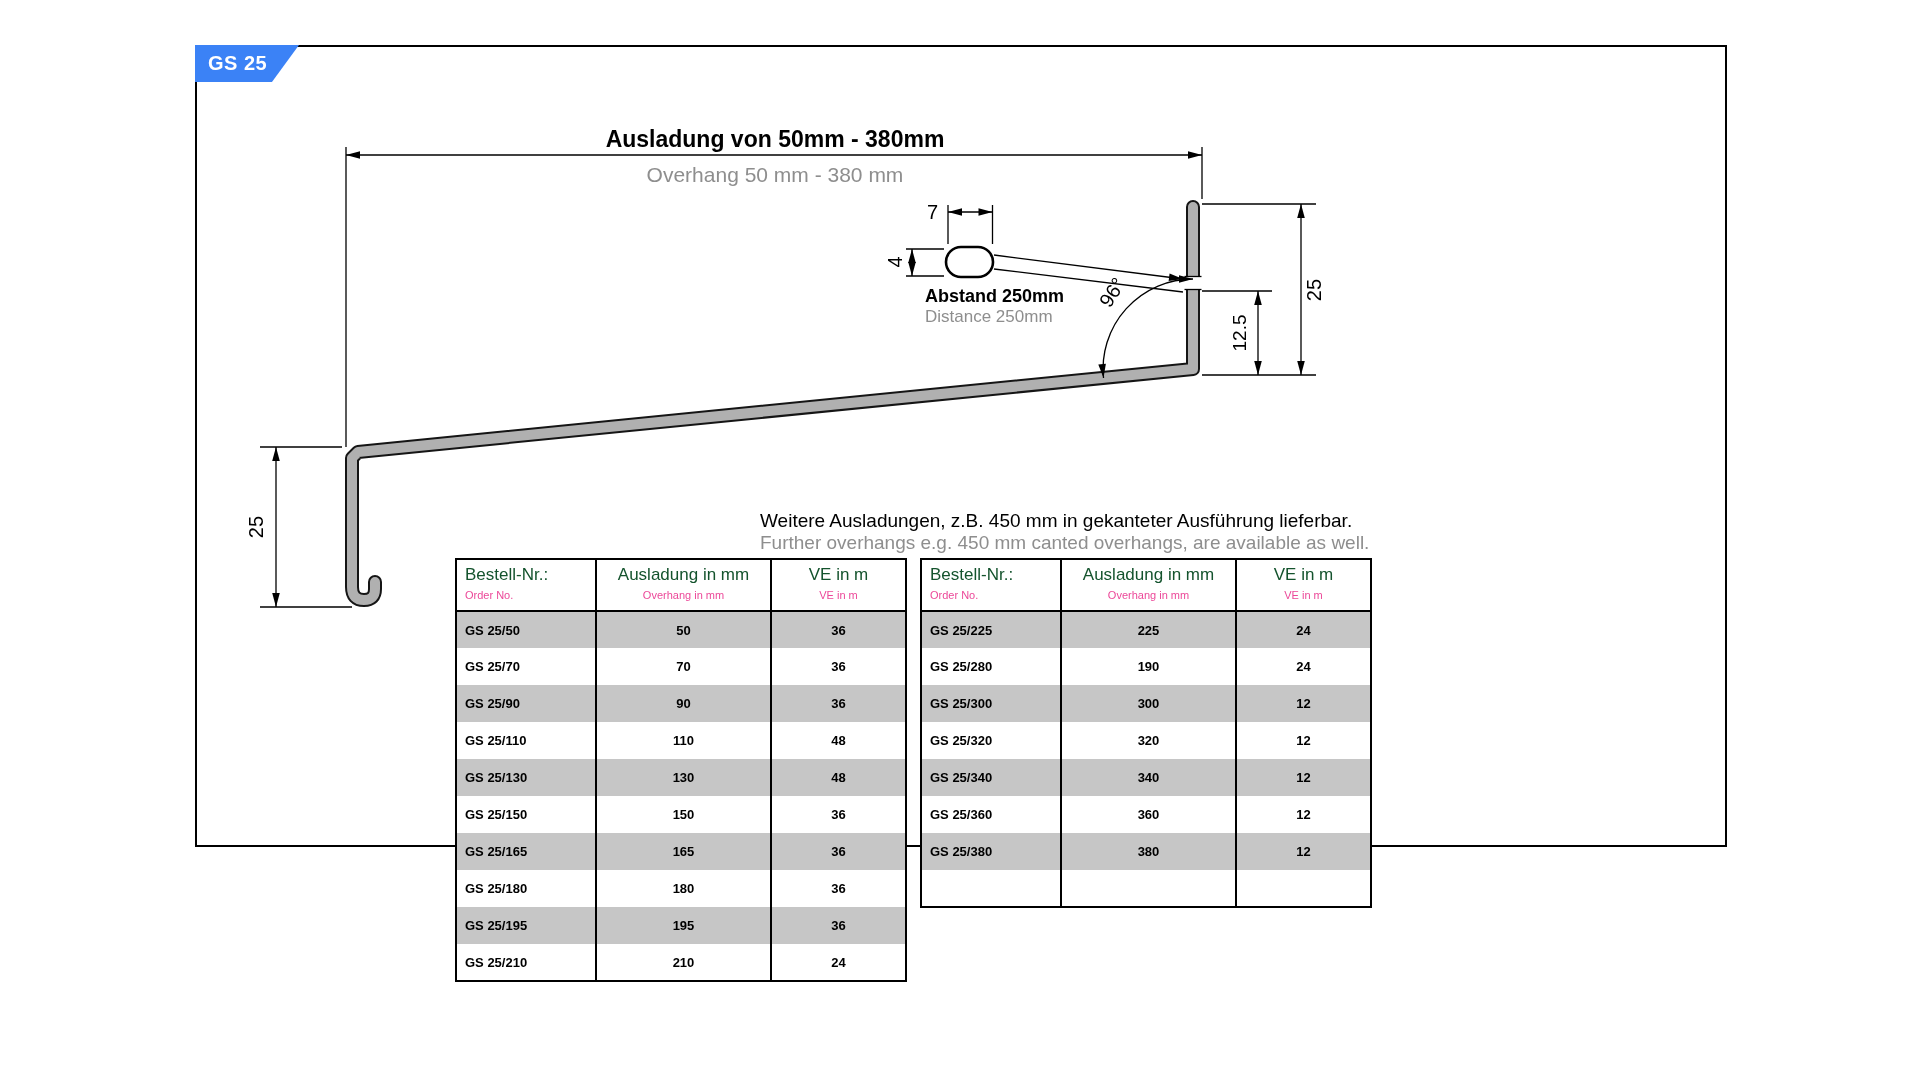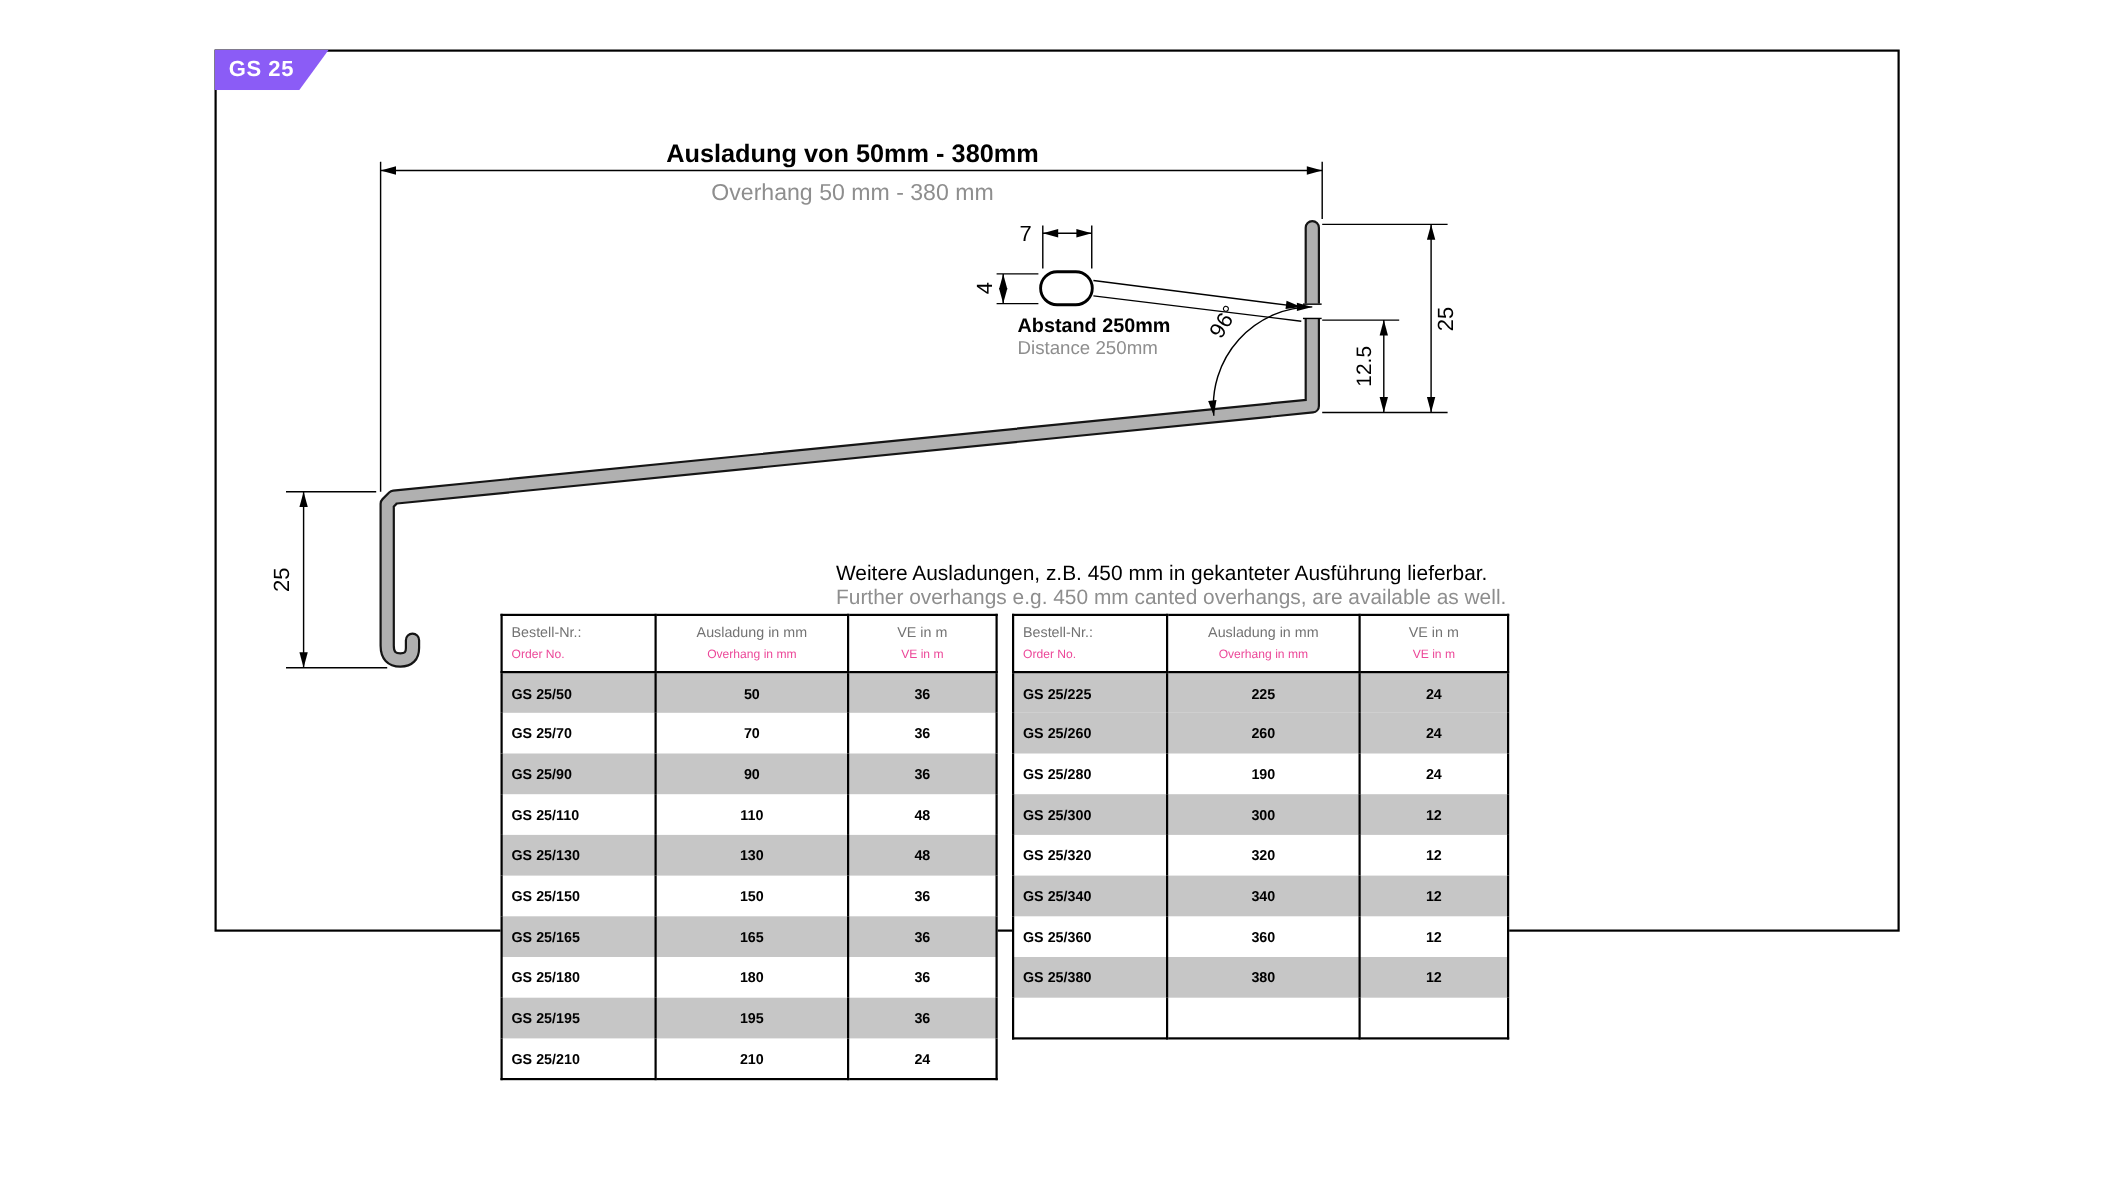--- a/index.html
+++ b/index.html
@@ -3,21 +3,21 @@
 <meta charset="utf-8">
 <style>
   * { margin:0; padding:0; box-sizing:border-box; }
   html,body { width:1920px; height:1080px; background:#ffffff; font-family:"Liberation Sans", sans-serif; overflow:hidden; }
   .frame {
     position:absolute; left:195px; top:45px; width:1532px; height:802px;
     border:2px solid #000; background:#fff;
   }
   .badge {
     position:absolute; left:-2px; top:-2px; width:104px; height:37px;
-    background:#8b5cf6; color:#fff; clip-path:polygon(0 0,100% 0,74% 100%,0 100%);
+    background:#3b82f6; color:#fff; clip-path:polygon(0 0,100% 0,74% 100%,0 100%);
     font-weight:bold; font-size:20px; line-height:37px; padding-left:13px;
     letter-spacing:0.5px;
   }
   svg.draw { position:absolute; left:0; top:0; width:100%; height:100%; }
 
   
   .thin  { stroke:#000; stroke-width:1.3px; fill:none; }
   .dimln { stroke:#000; stroke-width:1.3px; fill:none; }
   .prof-outline { fill:none; stroke:#151515; stroke-width:14px; stroke-linecap:round; stroke-linejoin:round; }
   .prof-fill    { fill:none; stroke-width:10px; stroke-linecap:round; stroke-linejoin:round; }
@@ -40,21 +40,21 @@
     border-left:2px solid #000; border-right:2px solid #000;
   }
   .spec-table thead th {
     border-top:2px solid #000; border-bottom:2px solid #000;
     height:52px; font-weight:normal; vertical-align:middle; padding:2px 0;
   }
   .spec-table th.c1, .spec-table td.c1, .spec-table tbody td:first-child { text-align:left; padding-left:8px; }
   .spec-table th.c2, .spec-table th.c3 { text-align:center; }
   .spec-table tbody td { height:37px; font-size:13px; font-weight:bold; text-align:center; }
   .spec-table tbody tr:last-child td { border-bottom:2px solid #000; }
-  .hde { font-size:13px; color:#737373; line-height:21px; }
+  .hde { font-size:17px; color:#14532d; line-height:21px; }
   .hen { font-size:11px; color:#ec4899; line-height:21px; }
 </style>
 </head>
 <body>
 
 <div class="frame">
 
   <div class="badge">
     <span>GS 25</span>
   </div>
@@ -223,25 +223,20 @@
           <div class="hen">VE in m</div>
         </th>
       </tr>
     </thead>
     <tbody id="right-tbody">
         <tr style="background: rgb(198, 198, 198);">
           <td>GS 25/225</td>
           <td>225</td>
           <td>24</td>
         </tr>
-        <tr style="background: rgb(198, 198, 198);">
-          <td>GS 25/260</td>
-          <td>260</td>
-          <td>24</td>
-        </tr>
         <tr>
           <td>GS 25/280</td>
           <td>190</td>
           <td>24</td>
         </tr>
         <tr style="background: rgb(198, 198, 198);">
           <td>GS 25/300</td>
           <td>300</td>
           <td>12</td>
         </tr>

